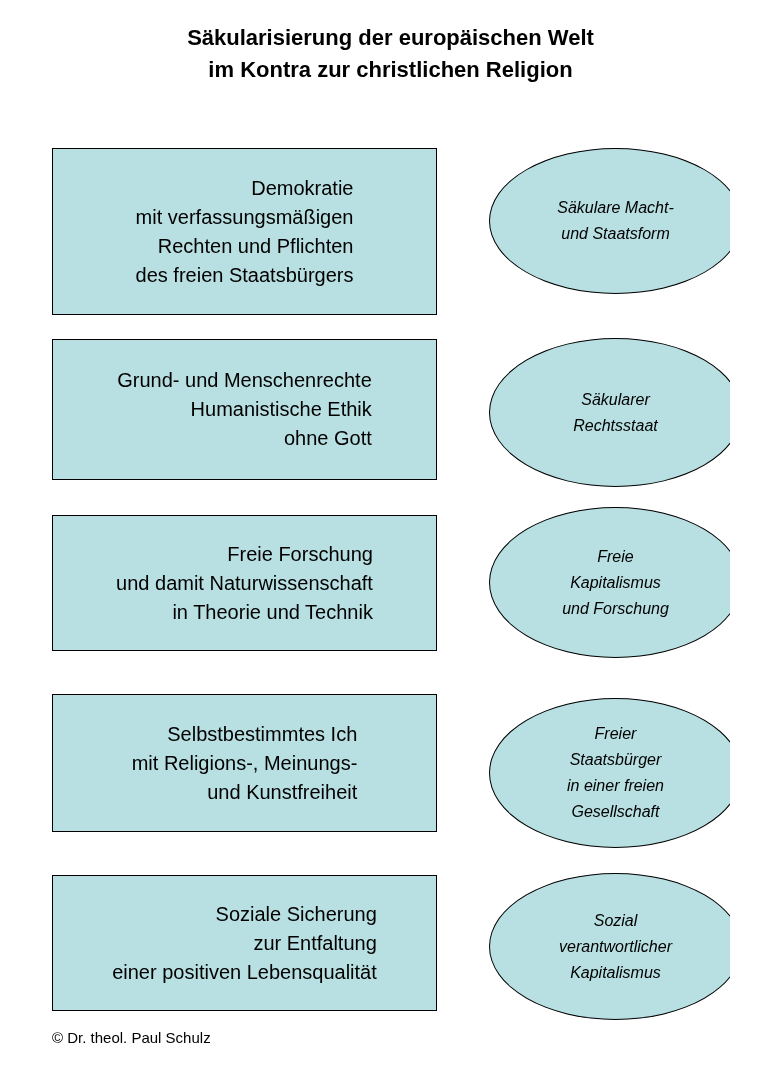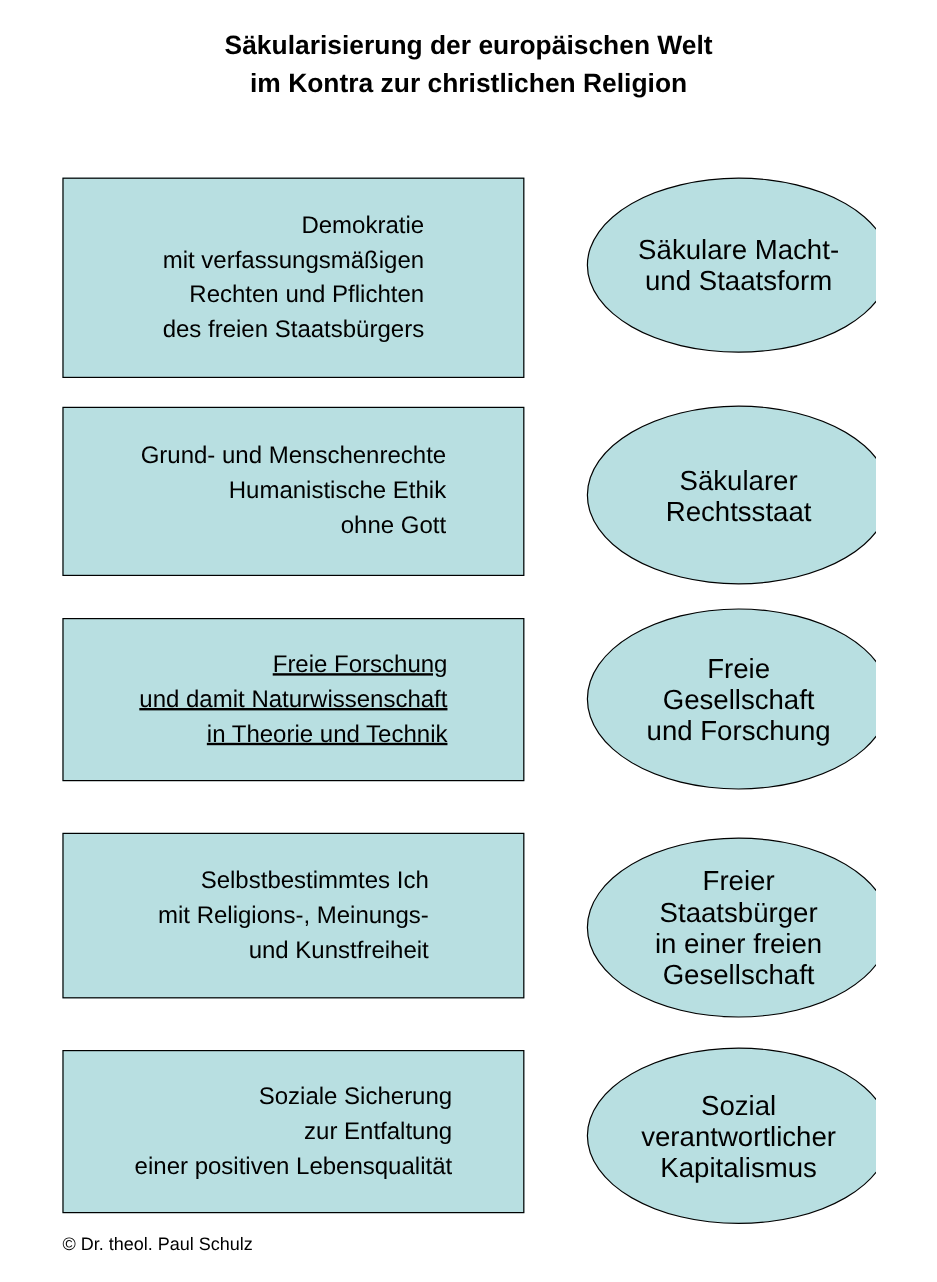--- a/index.html
+++ b/index.html
@@ -42,22 +42,23 @@
     left: 52px;
     width: 385px;
     font-size: 20px;
     line-height: 29px;
     text-align: right;
   }
   .ellipse {
     left: 489px;
     width: 253px;
     border-radius: 50%;
-    font-size: 23px;
+    font-size: 16px;
     line-height: 26px;
+    font-style: italic;
   }
   .footer {
     position: absolute;
     left: 52px;
     top: 1029px;
     font-size: 15px;
     line-height: 18px;
   }
 </style>
 </head>
@@ -74,25 +75,25 @@
 des freien Staatsbürgers</div>
   <div class="shape ellipse" style="top:148px; height:146px;">Säkulare Macht-
 und Staatsform</div>
 
   <div class="shape box" style="top:339px; height:141px;">Grund- und Menschenrechte
 Humanistische Ethik
 ohne Gott</div>
   <div class="shape ellipse" style="top:338px; height:149px;">Säkularer
 Rechtsstaat</div>
 
-  <div class="shape box" style="top:515px; height:136px;text-decoration:underline;">Freie Forschung
+  <div class="shape box" style="top:515px; height:136px;">Freie Forschung
 und damit Naturwissenschaft
 in Theorie und Technik</div>
   <div class="shape ellipse" style="top:507px; height:151px;">Freie
-Gesellschaft
+Kapitalismus
 und Forschung</div>
 
   <div class="shape ellipse" style="top:698px; height:150px;">Freier
 Staatsbürger
 in einer freien
 Gesellschaft</div>
   <div class="shape box" style="top:694px; height:138px;">Selbstbestimmtes Ich
 mit Religions-, Meinungs-
 und Kunstfreiheit</div>
 

